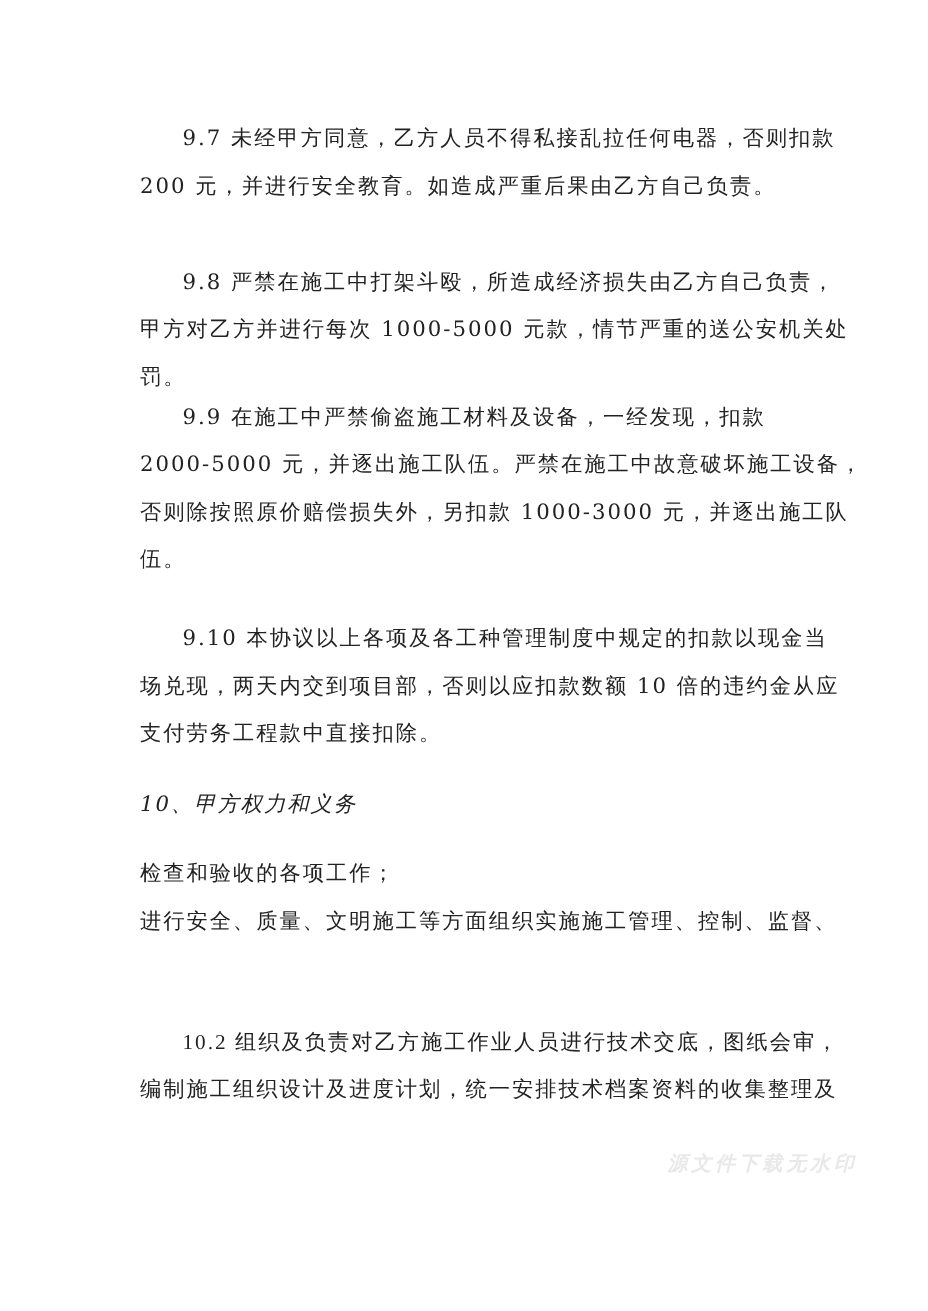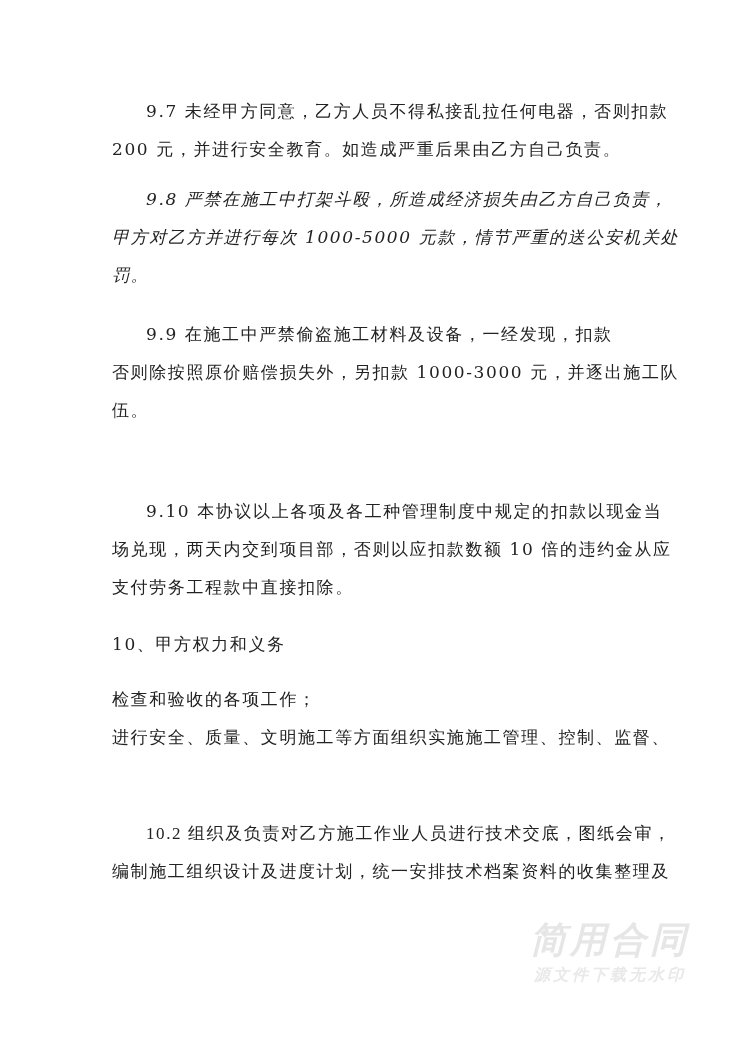--- a/index.html
+++ b/index.html
@@ -66,50 +66,50 @@
 </head>
 <body>
 
 <div class="page">
 
   <div class="para" style="top: 92px;">
     <span class="line first">9.7 未经甲方同意，乙方人员不得私接乱拉任何电器，否则扣款</span>
     <span class="line">200 元，并进行安全教育。如造成严重后果由乙方自己负责。</span>
   </div>
 
-  <div class="para" style="top: 180px; font-style: italic;">
+  <div class="para" style="top: 207px;">
     <span class="line first">9.8 严禁在施工中打架斗殴，所造成经济损失由乙方自己负责，</span>
     <span class="line">甲方对乙方并进行每次 1000-5000 元款，情节严重的送公安机关处</span>
     <span class="line">罚。</span>
   </div>
 
   <div class="para" style="top: 315px;">
     <span class="line first">9.9 在施工中严禁偷盗施工材料及设备，一经发现，扣款</span>
+    <span class="line">2000-5000 元，并逐出施工队伍。严禁在施工中故意破坏施工设备，</span>
     <span class="line">否则除按照原价赔偿损失外，另扣款 1000-3000 元，并逐出施工队</span>
     <span class="line">伍。</span>
   </div>
 
   <div class="para" style="top: 492px;">
     <span class="line first">9.10 本协议以上各项及各工种管理制度中规定的扣款以现金当</span>
     <span class="line">场兑现，两天内交到项目部，否则以应扣款数额 10 倍的违约金从应</span>
     <span class="line">支付劳务工程款中直接扣除。</span>
   </div>
 
-  <div class="para" style="top: 625px;">
+  <div class="para" style="top: 625px; font-style: italic;">
     <span class="line">10、甲方权力和义务</span>
   </div>
 
   <div class="para" style="top: 680px;">
     <span class="line">检查和验收的各项工作；</span>
     <span class="line">进行安全、质量、文明施工等方面组织实施施工管理、控制、监督、</span>
   </div>
 
   <div class="para" style="top: 815px; font-family: Liberation Serif, serif;">
     <span class="line first">10.2 组织及负责对乙方施工作业人员进行技术交底，图纸会审，</span>
     <span class="line">编制施工组织设计及进度计划，统一安排技术档案资料的收集整理及</span>
   </div>
 
   <div class="watermark">
-    <span class="wm-title">简用合同</span>
     <span class="wm-sub">源文件下载无水印</span>
   </div>
 
 </div>
 
 </body></html>

